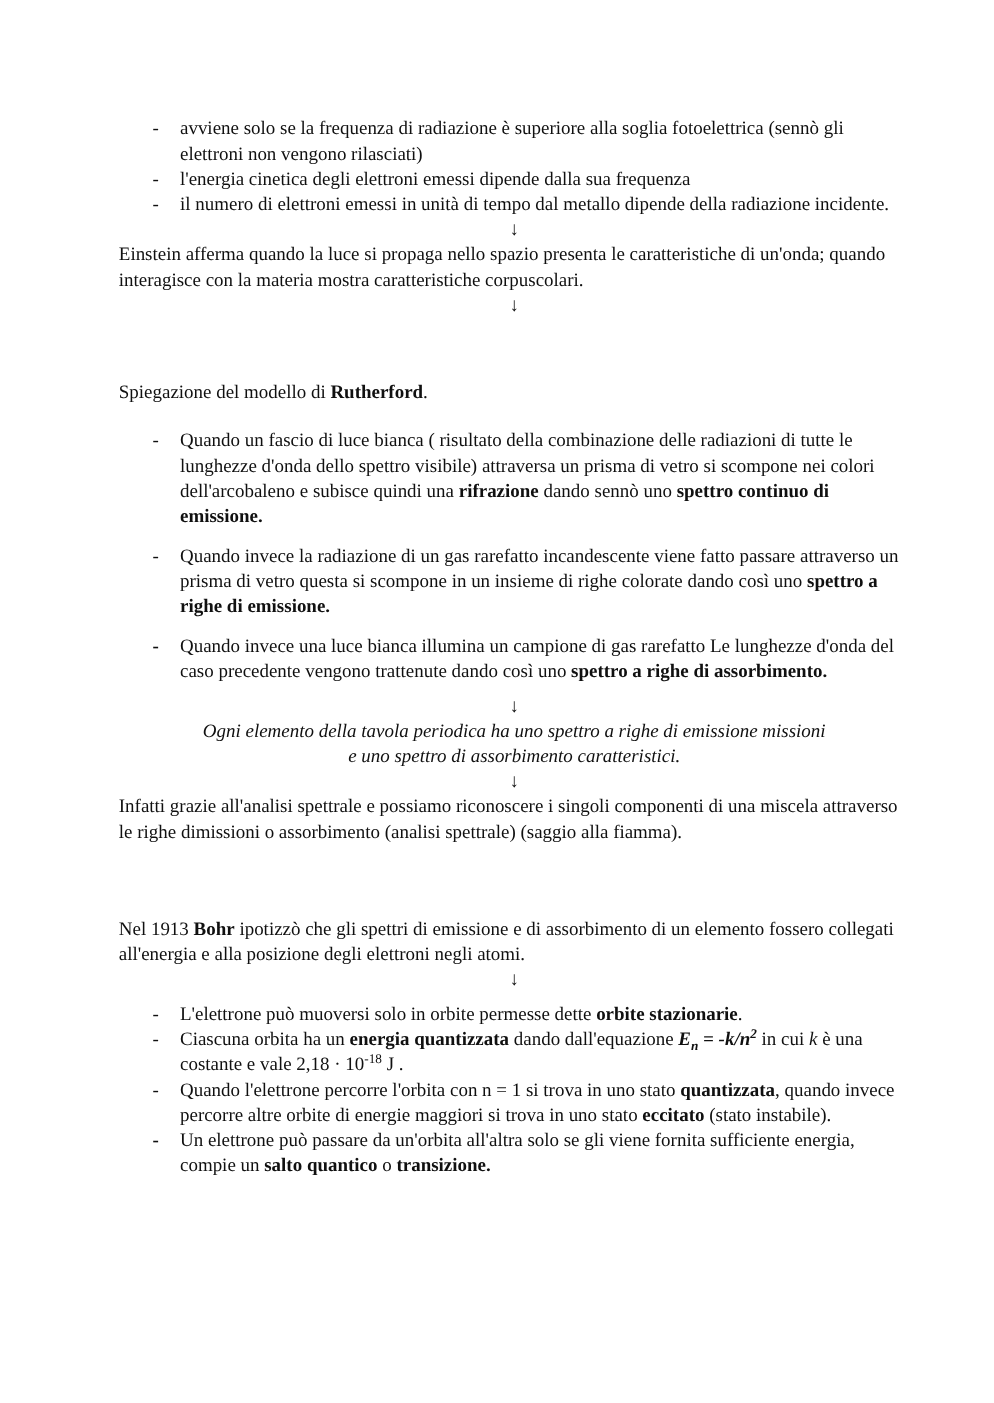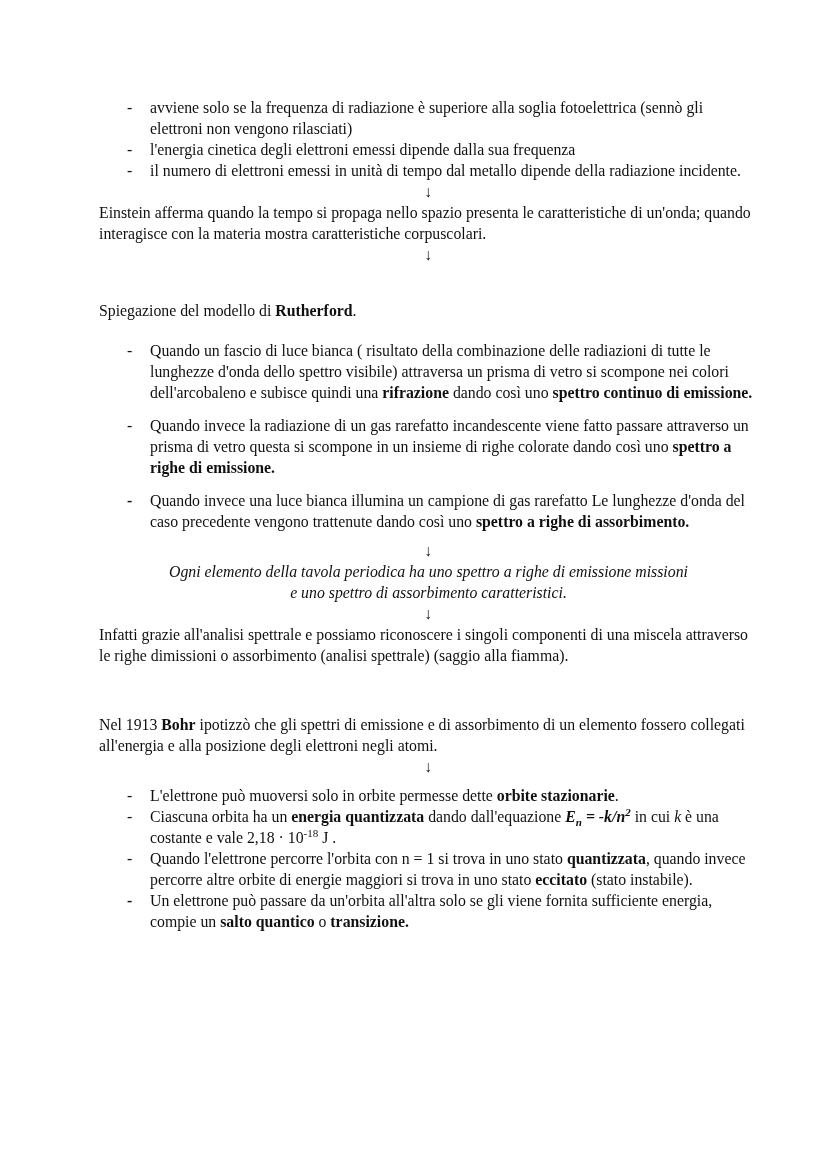--- a/index.html
+++ b/index.html
@@ -25,22 +25,22 @@
   .bullets { margin: 0; padding-left: 28px; }
   .bullet-item { display: flex; }
   .bullet-item .marker { flex: 0 0 23px; }
   .bullet-item .btext { flex: 1 1 auto; font-family: Liberation Serif, serif; }
   .gapped > .bullet-item + .bullet-item { margin-top: 12px; }
   .arrow-line { text-align: center; }
   .centered { text-align: center; font-style: italic; }
   .centered.narrow { width: 520px; margin-left: auto; margin-right: auto; }
   .mt8  { margin-top: 8px; }
   .mt19 { margin-top: 19px; }
-  .mt48 { margin-top: 48px; }
-  .mt52 { margin-top: 35px; }
+  .mt48 { margin-top: 60px; }
+  .mt52 { margin-top: 52px; }
 </style>
 </head>
 <body>
 
 <div class="page">
 
   <div class="bullets">
     <div class="bullet-item">
       <span class="marker">-</span>
       <span class="btext"><span>avviene solo se la frequenza di radiazione è superiore alla soglia fotoelettrica (sennò gli elettroni non vengono rilasciati)</span></span>
@@ -50,31 +50,31 @@
       <span class="btext"><span> l'energia cinetica degli elettroni emessi dipende dalla sua frequenza</span></span>
     </div>
     <div class="bullet-item">
       <span class="marker">-</span>
       <span class="btext"><span> il numero di elettroni emessi in unità di tempo dal metallo dipende della radiazione incidente.</span></span>
     </div>
   </div>
 
   <div class="arrow-line">↓</div>
 
-  <p class="para"><span>Einstein afferma quando la tempo si propaga nello spazio presenta le caratteristiche di un'onda; quando interagisce con la materia mostra caratteristiche corpuscolari.</span></p>
+  <p class="para"><span>Einstein afferma quando la luce si propaga nello spazio presenta le caratteristiche di un'onda; quando interagisce con la materia mostra caratteristiche corpuscolari.</span></p>
 
   <div class="arrow-line">↓</div>
 
 
   <p class="para mt52"><span>Spiegazione del modello di </span><span class="b">Rutherford</span><span>.</span></p>
 
   <div class="bullets gapped mt19">
     <div class="bullet-item">
       <span class="marker">-</span>
-      <span class="btext"><span>Quando un fascio di luce bianca ( risultato della combinazione delle radiazioni di tutte le lunghezze d'onda dello spettro visibile)  attraversa un prisma di vetro si scompone nei colori dell'arcobaleno e subisce quindi una </span><span class="b">rifrazione</span><span> dando così uno </span><span class="b">spettro continuo di emissione.</span></span>
+      <span class="btext"><span>Quando un fascio di luce bianca ( risultato della combinazione delle radiazioni di tutte le lunghezze d'onda dello spettro visibile)  attraversa un prisma di vetro si scompone nei colori dell'arcobaleno e subisce quindi una </span><span class="b">rifrazione</span><span> dando sennò uno </span><span class="b">spettro continuo di emissione.</span></span>
     </div>
     <div class="bullet-item">
       <span class="marker">-</span>
       <span class="btext"><span>Quando invece la radiazione di un gas rarefatto incandescente viene fatto passare attraverso un prisma di vetro questa si scompone in un insieme di righe colorate dando così uno </span><span class="b">spettro a righe di emissione.</span></span>
     </div>
     <div class="bullet-item">
       <span class="marker b">-</span>
       <span class="btext"><span>Quando invece una luce bianca illumina un campione di gas rarefatto Le lunghezze d'onda del caso precedente vengono trattenute dando così uno </span><span class="b">spettro a righe di assorbimento.</span></span>
     </div>
   </div>

